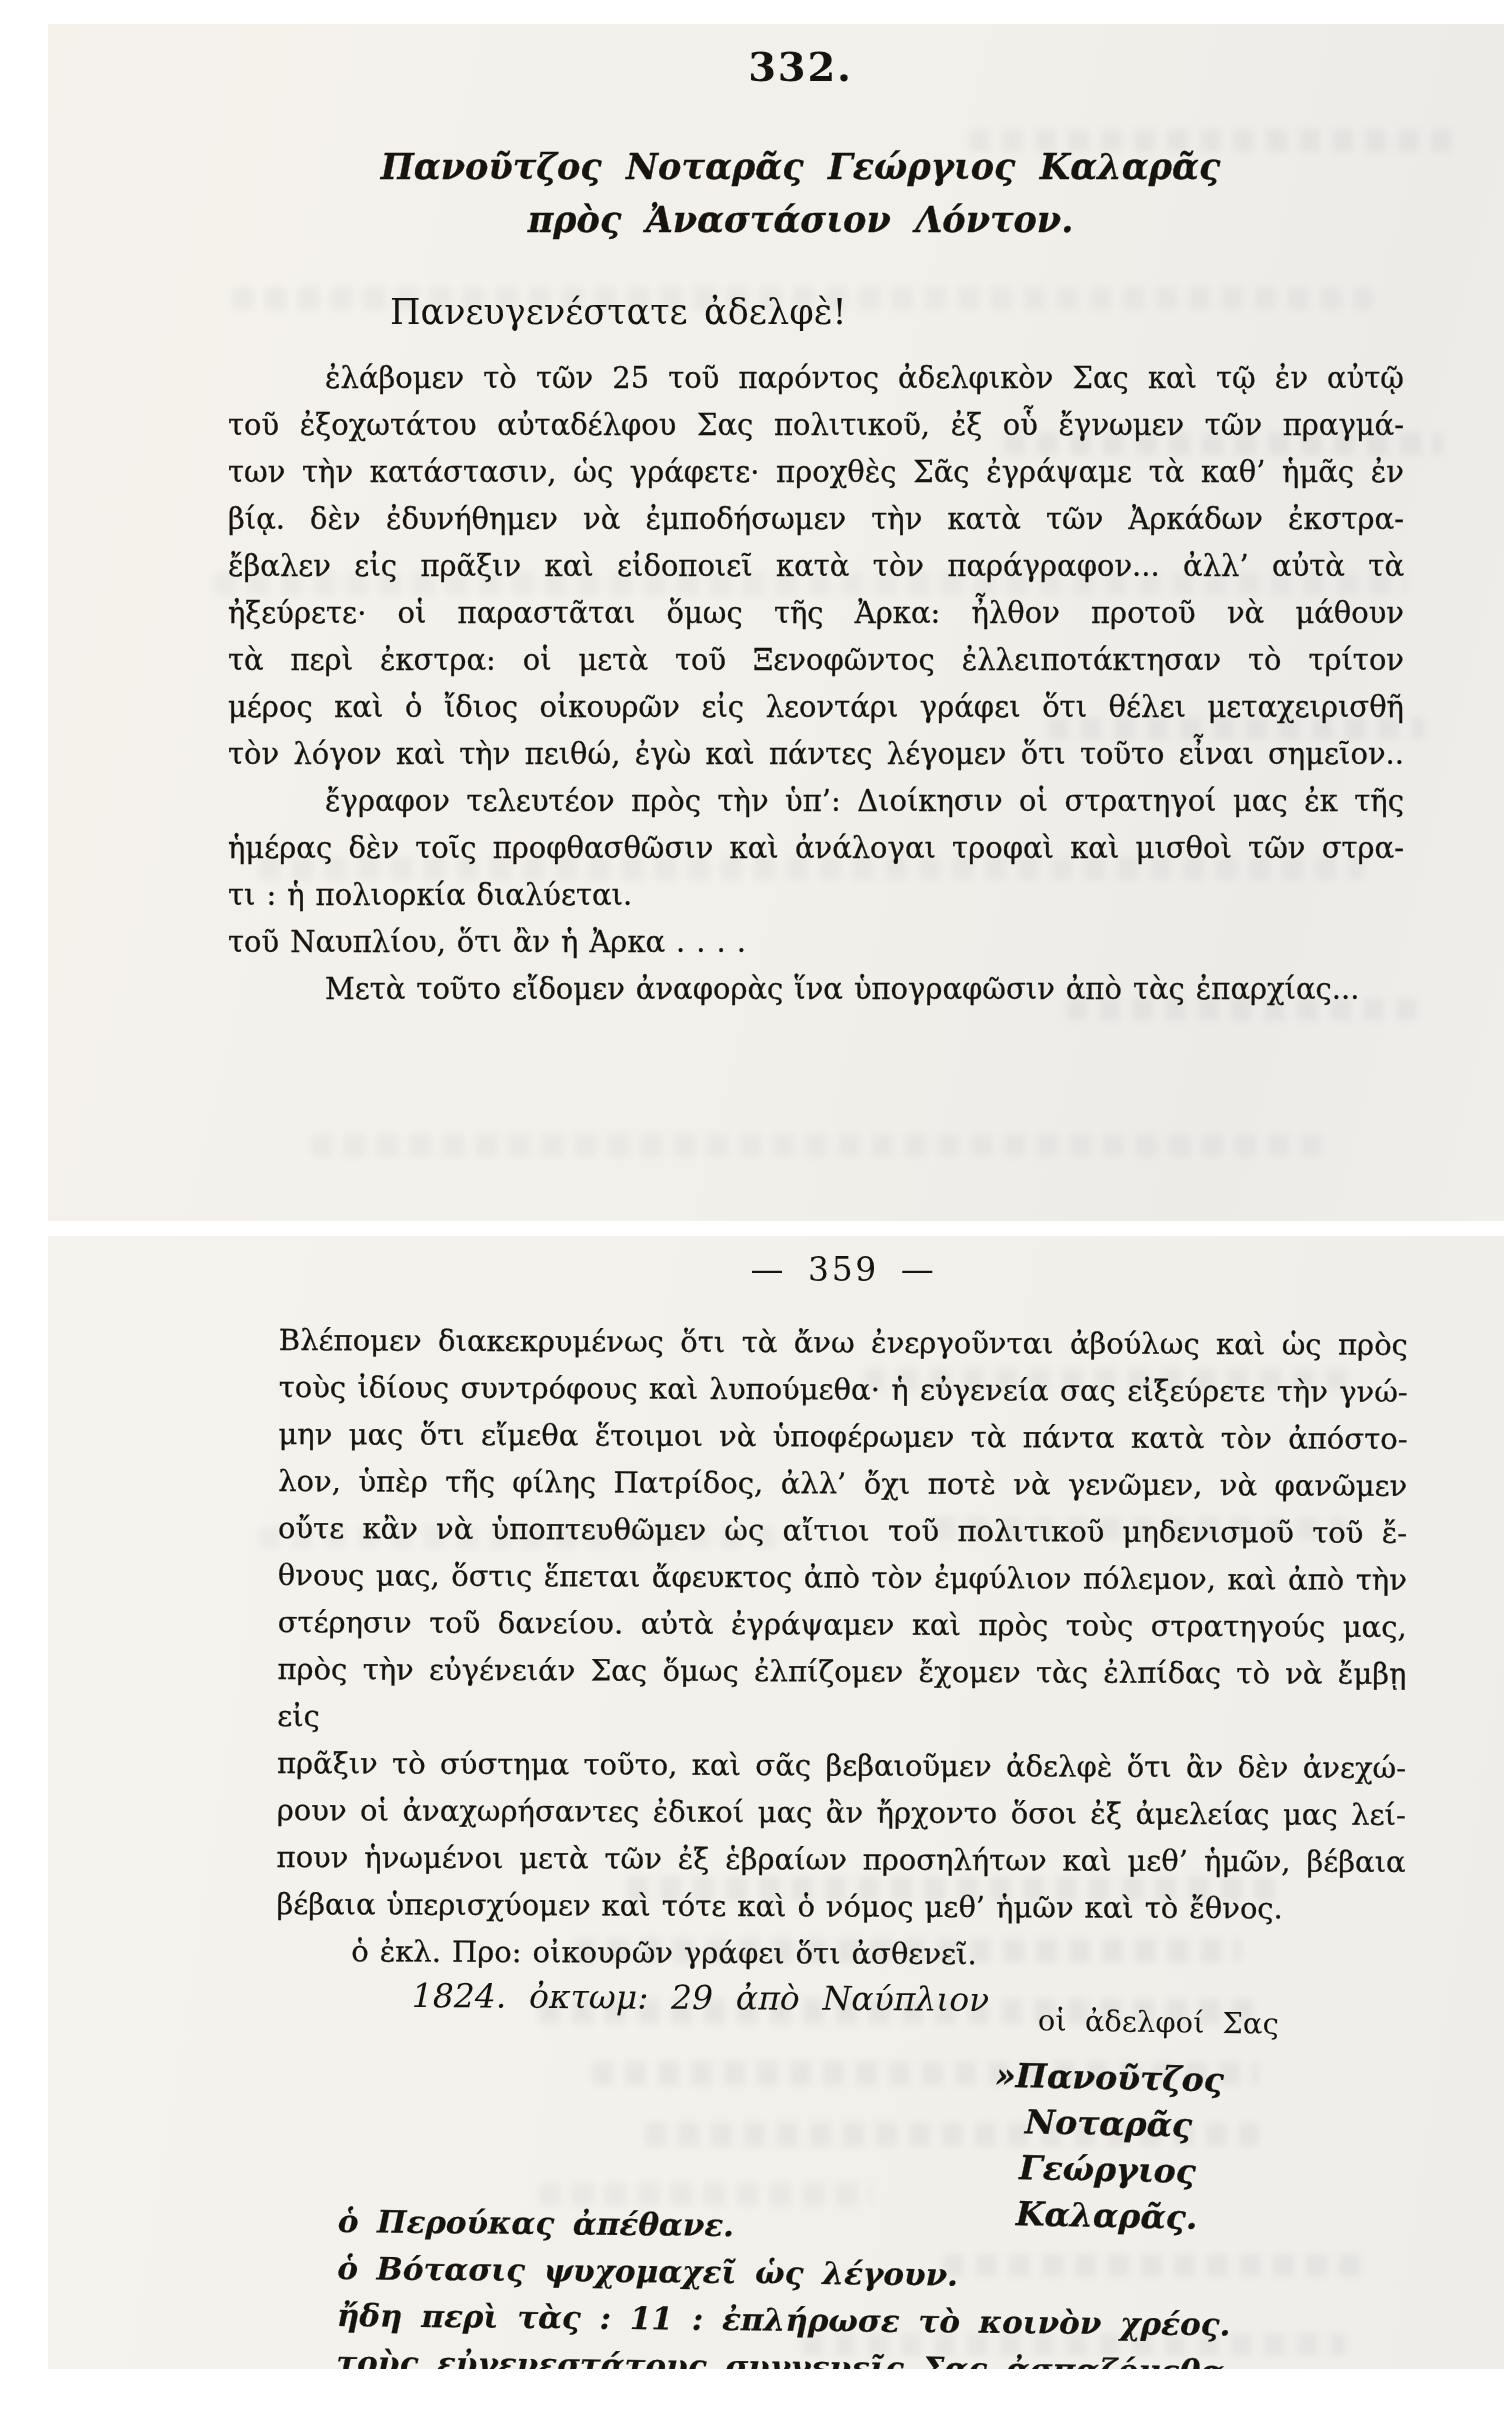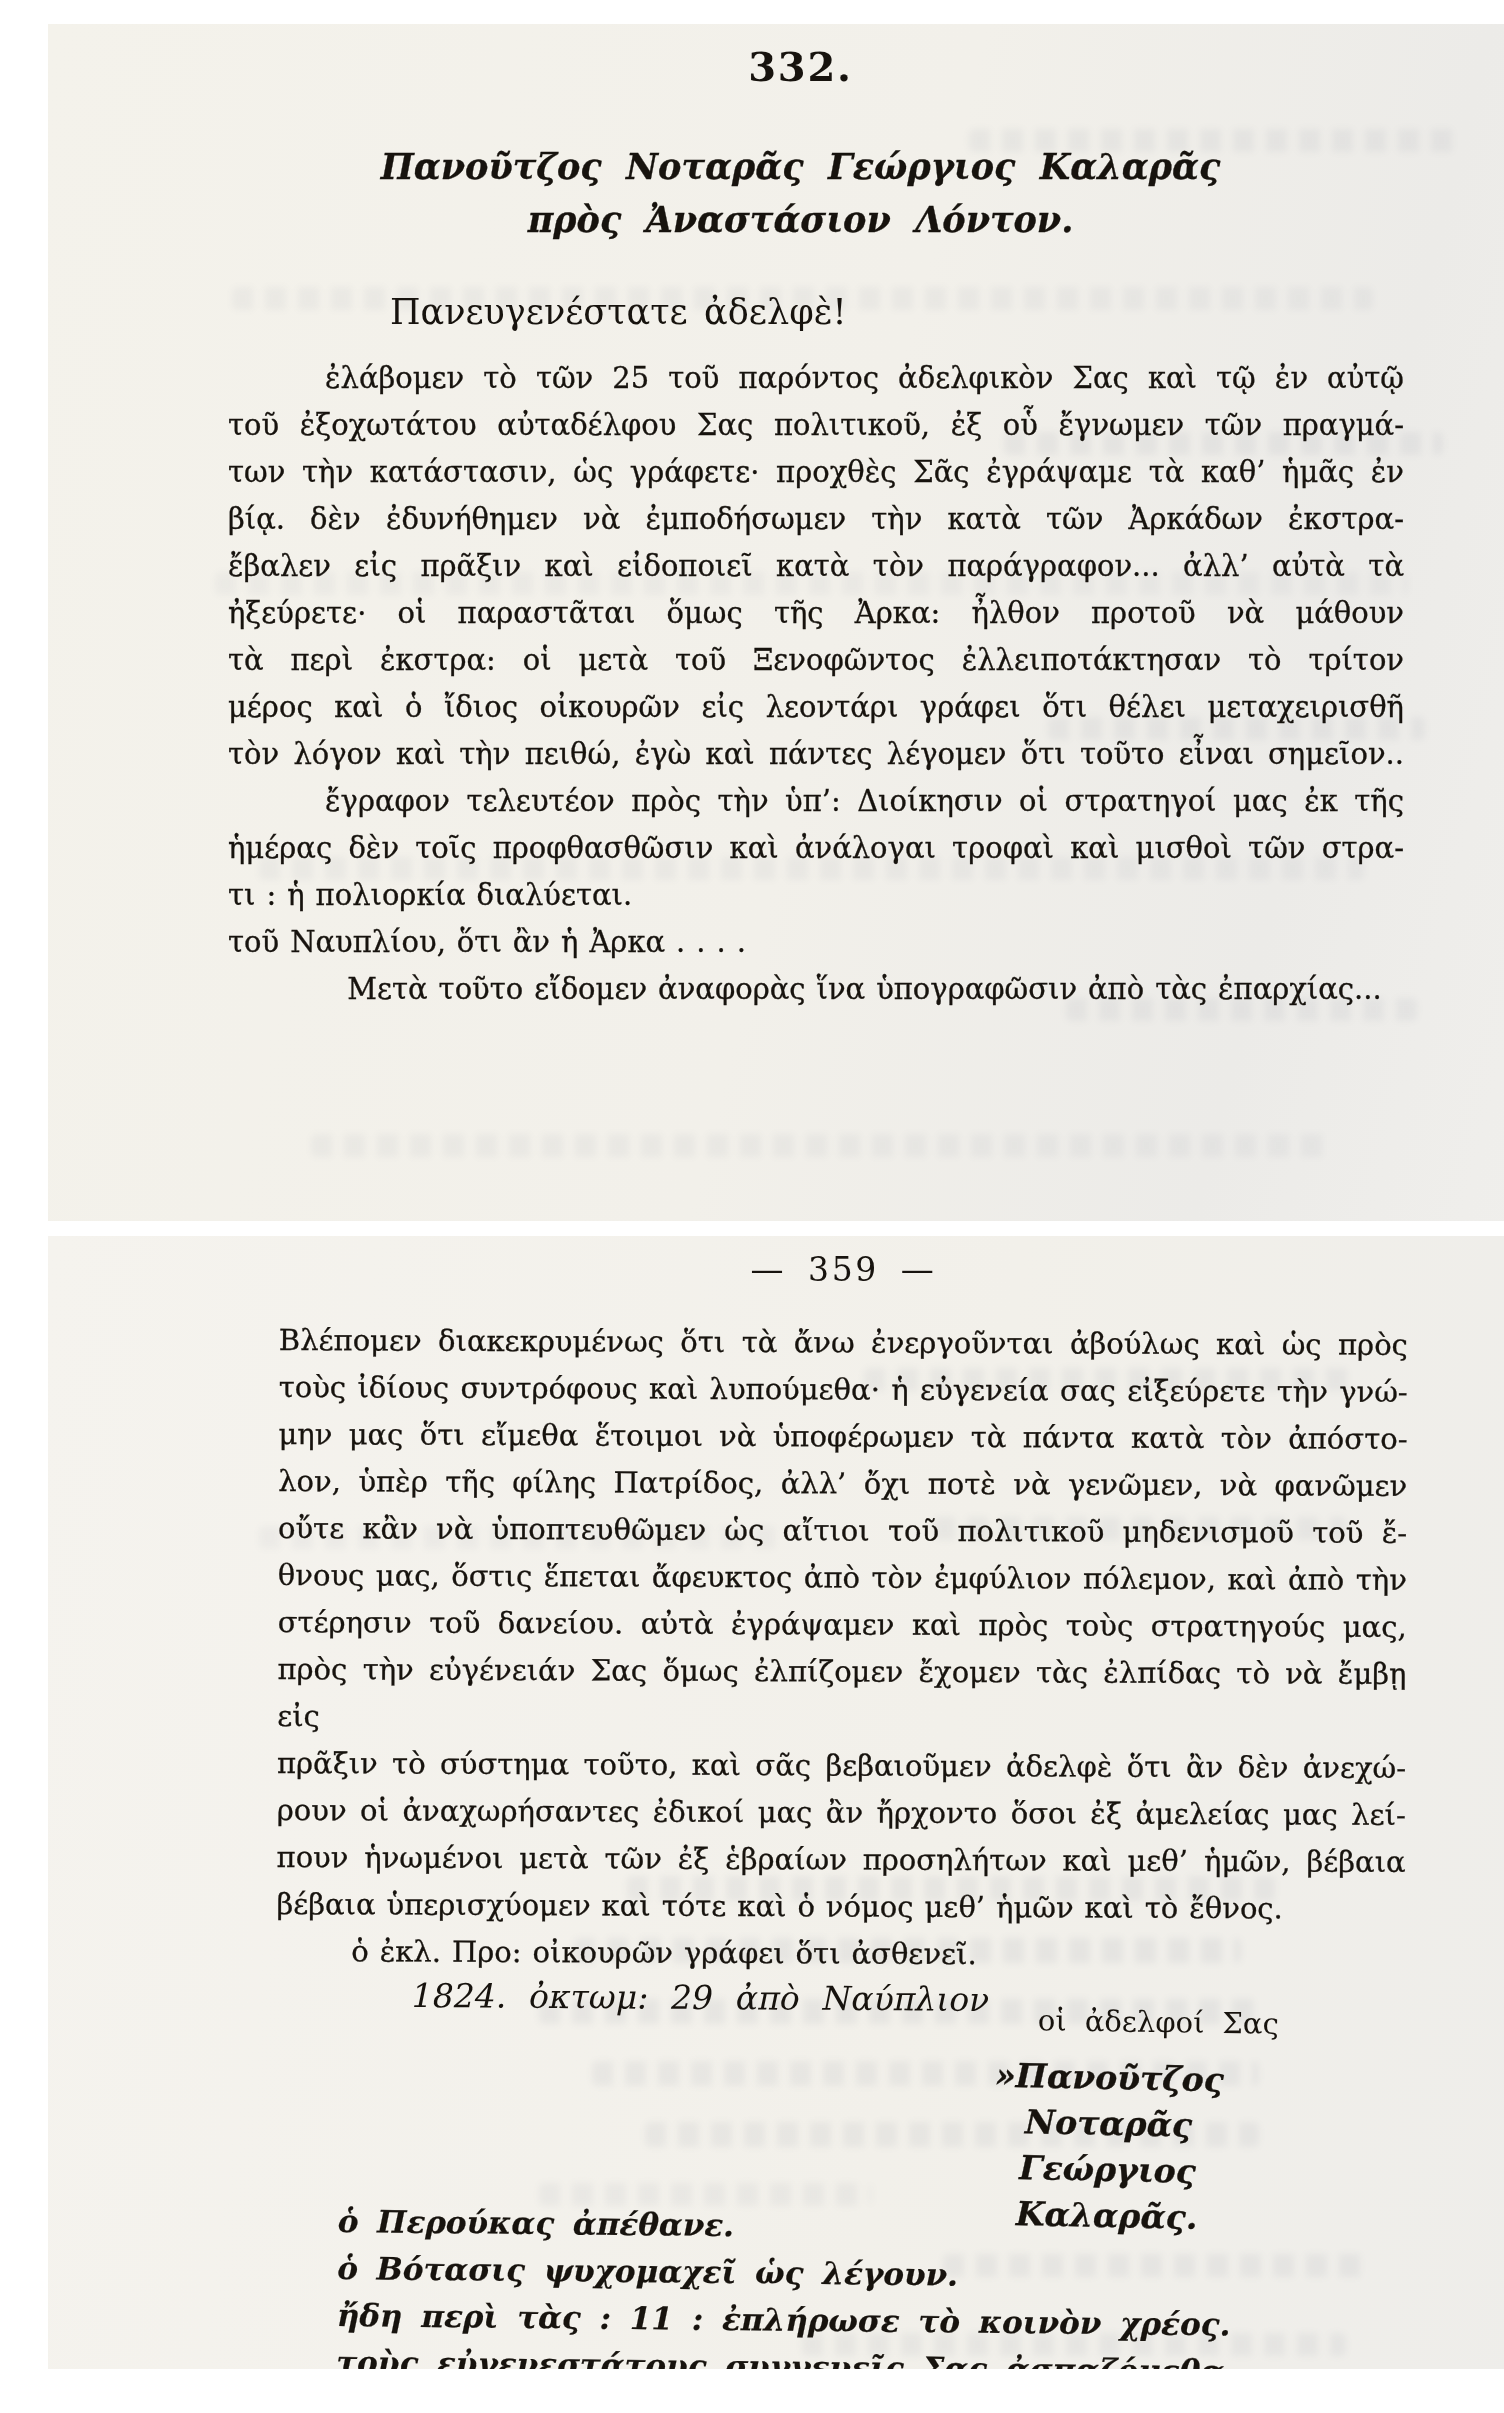--- a/index.html
+++ b/index.html
@@ -54,21 +54,21 @@
   .body-col{
     position:absolute;
     font-size:29px;
     -webkit-text-stroke:0.3px currentColor;
     word-spacing:1.8px;
   }
   .body1{left:180px;top:331px;width:1176px;line-height:47px;}
   .body2{left:231px;top:81px;width:1129px;line-height:47px;transform:rotate(0.25deg);transform-origin:left top;}
   .line{text-align:left;}
   .line.just{text-align:justify;text-align-last:justify;}
-  .body1 .line.indent{text-indent:97px;text-align:center;}
+  .body1 .line.indent{text-indent:97px;}
   .body2 .line.indent{text-indent:75px;}
   .page-number{
     position:absolute;top:14px;left:231px;width:1129px;
     text-align:center;
     font-size:33px;
     letter-spacing:2.6px;word-spacing:8.8px;
   }
   .date-line{
     position:absolute;left:364px;top:740px;
     font-size:33px;font-style:italic;

